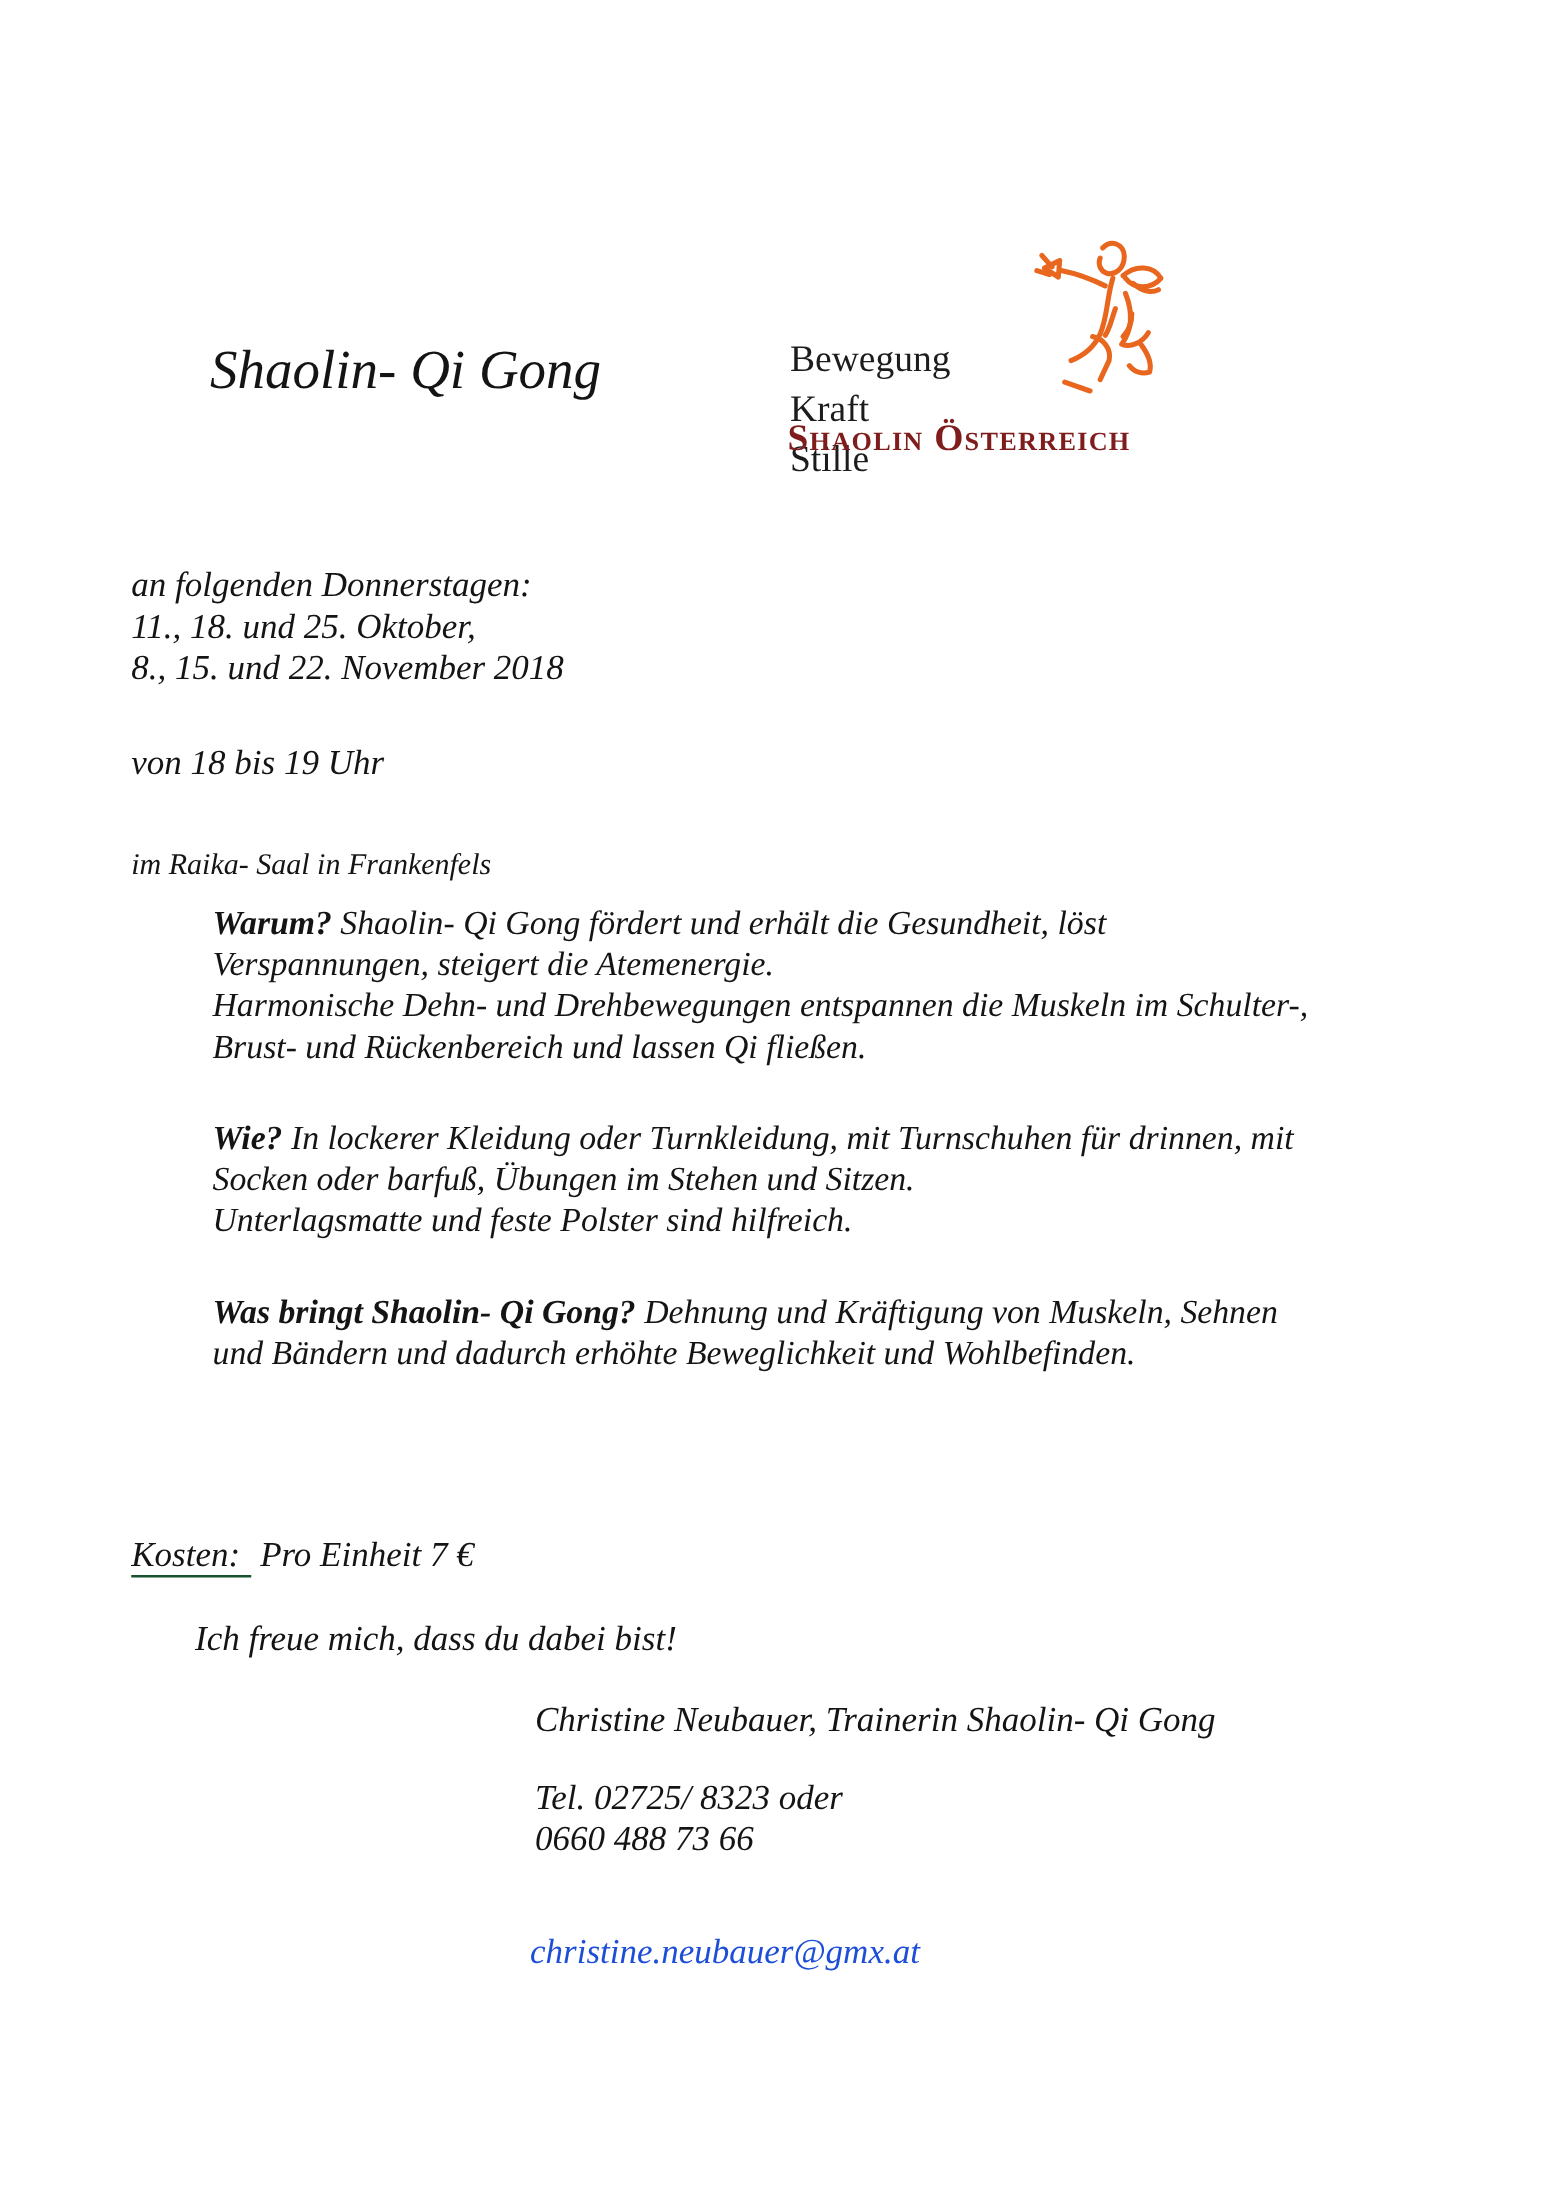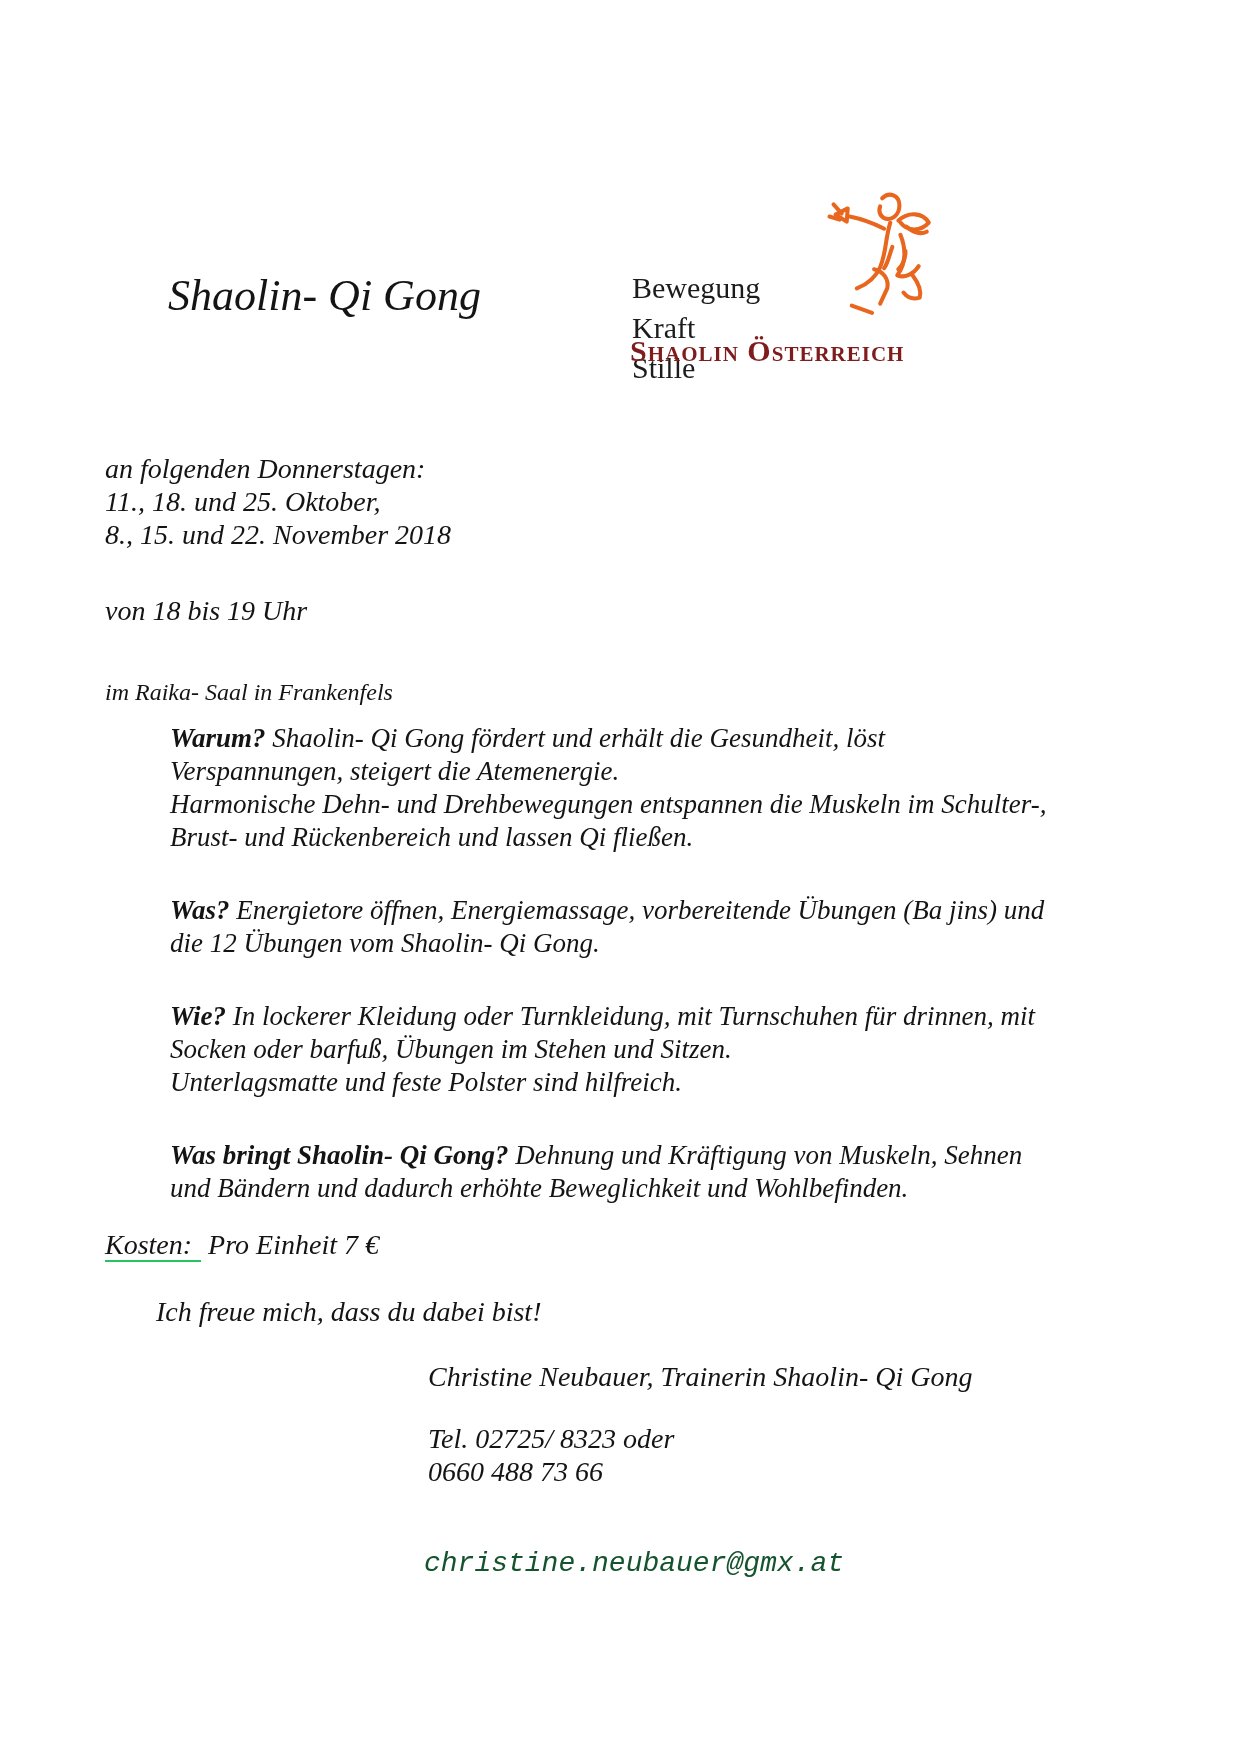--- a/index.html
+++ b/index.html
@@ -42,21 +42,21 @@
   .body-text{font-size:28px;line-height:33px;white-space:pre-line;}
   .schedule{left:105px;top:452px;}
   .time-line{left:105px;top:594px;}
   .location-line{left:105px;top:672px;font-size:24px;line-height:40px;}
 
   .sections{left:170px;top:722px;width:1000px;}
   .sections p{margin:0 0 40px 0;font-size:27px;line-height:33px;white-space:pre-line;}
   .sections p b{font-weight:700;}
 
   .cost-line{left:105px;top:1228px;}
-  .cost-label{border-bottom:2px solid #22c55e;padding-right:9px;}
+  .cost-label{border-bottom:2px solid #14532d;padding-right:9px;}
 
   .closing-line{left:156px;top:1295px;}
   .signature-line{left:428px;top:1360px;}
   .phone-lines{left:428px;top:1422px;}
   .email-line{left:424px;top:1512px;}
   .email-link{font-style:italic;text-decoration:none;cursor:pointer;}
 </style>
 </head>
 <body>
 
@@ -103,35 +103,33 @@
 11., 18. und 25. Oktober,
 8., 15. und 22. November 2018</div>
   <div class="abs body-text time-line">von 18 bis 19 Uhr</div>
   <div class="abs location-line">im Raika- Saal in Frankenfels</div>
 
   <div class="abs sections">
     <p><b>Warum?</b><span> Shaolin- Qi Gong fördert und erhält die Gesundheit, löst
 Verspannungen, steigert die Atemenergie.
 Harmonische Dehn- und Drehbewegungen entspannen die Muskeln im Schulter-,
 Brust- und Rückenbereich und lassen Qi fließen.</span></p>
-    <p><b>Was?</b><span> Energietore öffnen, Energiemassage, vorbereitende Übungen (Ba jins) und
-die 12 Übungen vom Shaolin- Qi Gong.</span></p>
     <p><b>Wie?</b><span> In lockerer Kleidung oder Turnkleidung, mit Turnschuhen für drinnen, mit
 Socken oder barfuß, Übungen im Stehen und Sitzen.
 Unterlagsmatte und feste Polster sind hilfreich.</span></p>
     <p><b>Was bringt Shaolin- Qi Gong?</b><span> Dehnung und Kräftigung von Muskeln, Sehnen
 und Bändern und dadurch erhöhte Beweglichkeit und Wohlbefinden.</span></p>
   </div>
 
   <div class="abs body-text cost-line"><span class="cost-label">Kosten:</span><span> Pro Einheit 7 €</span></div>
 
   <div class="abs body-text closing-line">Ich freue mich, dass du dabei bist!</div>
 
   <div class="abs body-text signature-line">Christine Neubauer, Trainerin Shaolin- Qi Gong</div>
 
   <div class="abs body-text phone-lines">Tel. 02725/ 8323 oder
 0660 488 73 66</div>
 
   <div class="abs body-text email-line">
-    <a class="email-link" style="color: #14532d; font-family: Liberation Mono, monospace;">christine.neubauer@gmx.at</a>
+    <a class="email-link" style="color: #1d4ed8;">christine.neubauer@gmx.at</a>
   </div>
 
 </div>
 
 </body></html>

